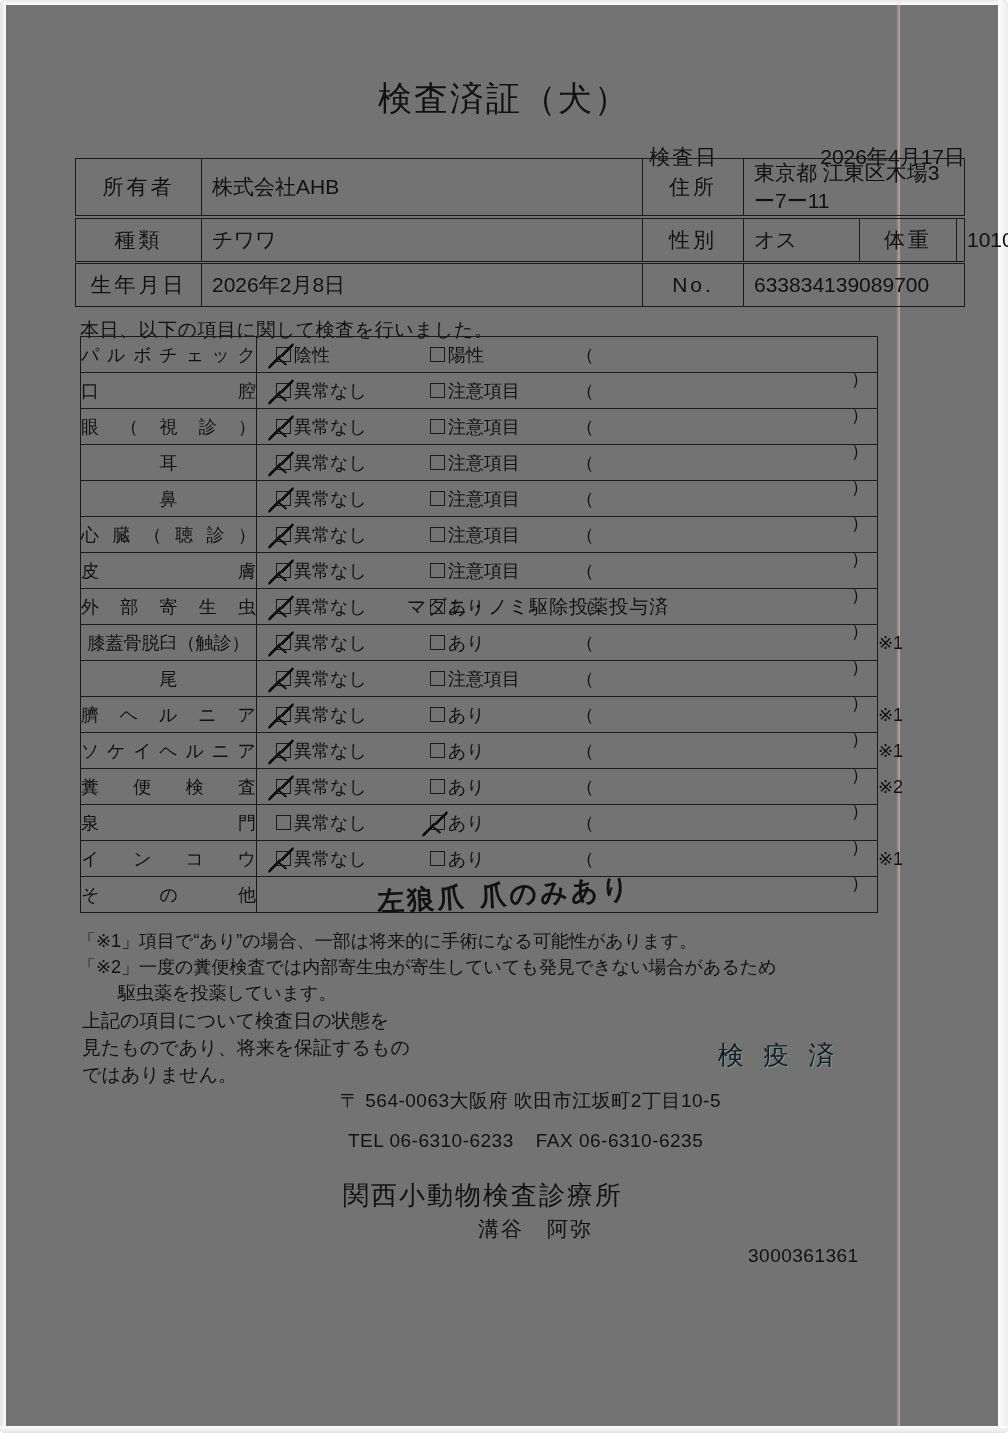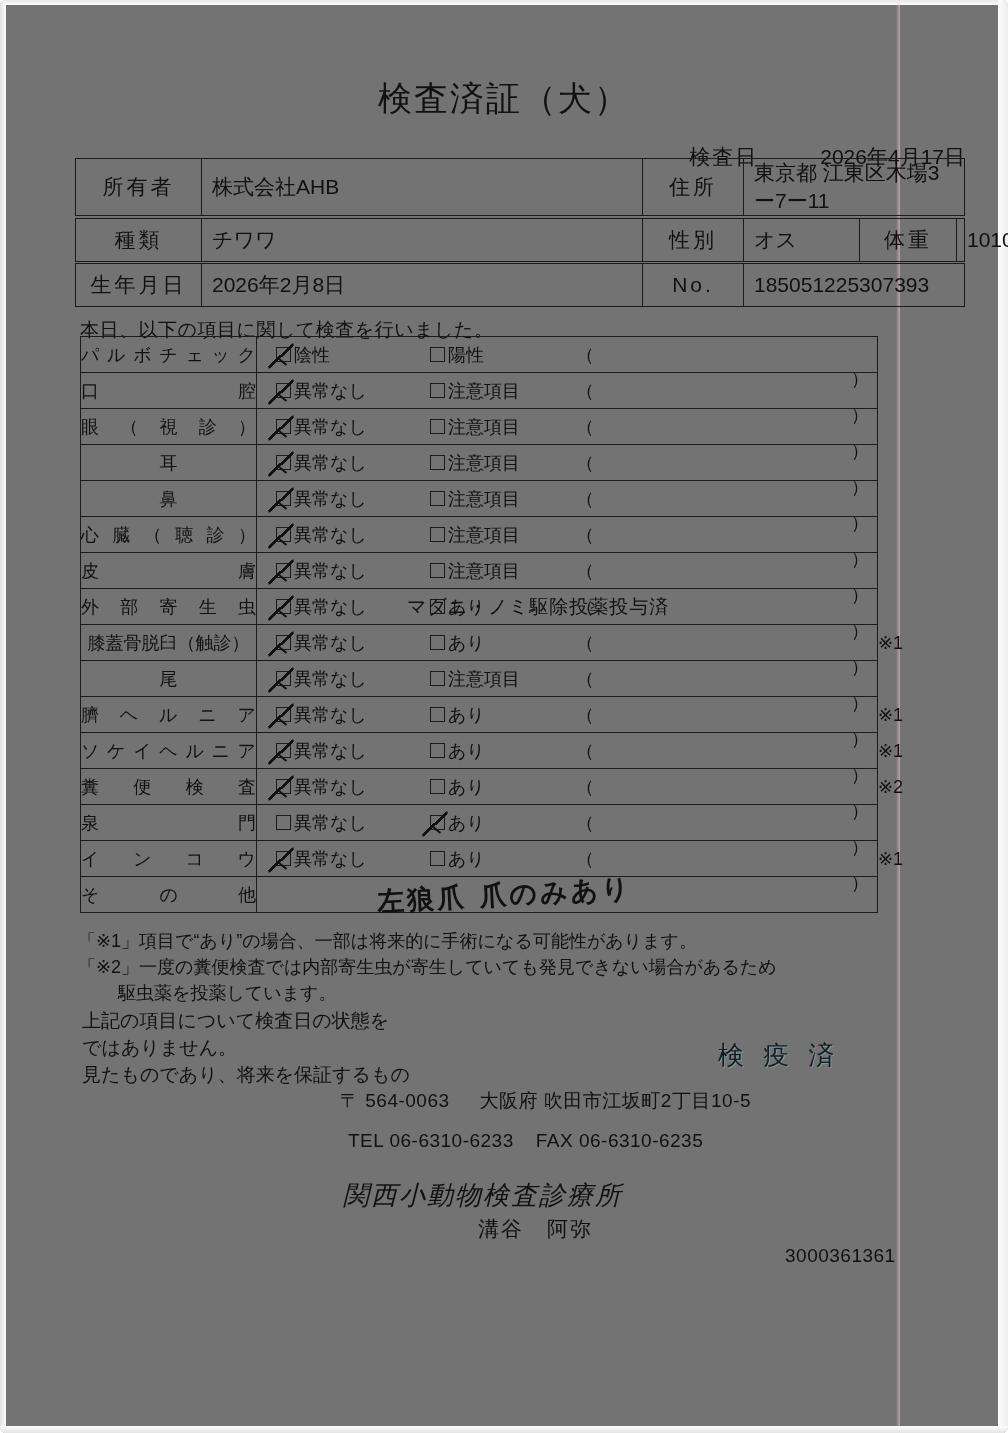--- a/index.html
+++ b/index.html
@@ -52,21 +52,21 @@
   }
 
   .exam-date-row {
     position: absolute;
     top: 143px; left: 75px; width: 890px;
     display: flex;
     justify-content: flex-end;
     align-items: baseline;
     font-size: 21px;
   }
-  .exam-date-label { margin-right: 62px; letter-spacing: 2px; }
+  .exam-date-label { margin-right: 102px; letter-spacing: 2px; }
   .exam-date-value { letter-spacing: 0px; }
 
   table.info {
     position: absolute;
     left: 75px;
     width: 890px;
     border-collapse: collapse;
     table-layout: fixed;
   }
   table.info.t1 { top: 158px; }
@@ -214,44 +214,43 @@
     color: #1a1a1a;
     text-shadow: 1px 1px 0 rgba(120,190,205,.55);
   }
 
   .clinic-addr {
     position: absolute;
     top: 1088px; left: 340px;
     font-size: 19px;
     letter-spacing: 0.5px;
   }
-  .clinic-addr .zip { margin-right: 30px; }
+  .clinic-addr .zip { }
   .clinic-tel {
     position: absolute;
     top: 1130px; left: 348px;
     font-size: 19px;
     letter-spacing: 0.5px;
   }
   .clinic-tel .fax { margin-left: 22px; }
   .clinic-name {
     position: absolute;
     top: 1178px; left: 343px;
     font-size: 26px;
     letter-spacing: 2px;
-    font-style: italic;
   }
   .clinic-person {
     position: absolute;
     top: 1215px; left: 478px;
     font-size: 21px;
     letter-spacing: 2px;
   }
   .doc-number {
     position: absolute;
-    top: 1245px; left: 785px;
+    top: 1245px; left: 748px;
     font-size: 19px;
     letter-spacing: 0.5px;
   }
 </style>
 </head>
 <body>
 
 <div id="page">
   <div class="scan-top"></div>
   <div class="scan-edge-left"></div>
@@ -291,21 +290,21 @@
     </tr>
   </tbody>
     </table>
 
   <table class="info t3">
     <tbody>
         <tr>
       <td class="lbl" style="width:105px">生年月日</td>
       <td class="val" style="width:420px">2026年2月8日</td>
       <td class="lbl" style="width:80px">No.</td>
-      <td class="val">185051225307393</td>
+      <td class="val">633834139089700</td>
     </tr>
   </tbody>
     </table>
 
   <div class="intro">本日、以下の項目に関して検査を行いました。</div>
 
   <table class="checklist">
     <tbody id="checklist-body">
         <tr>
           <td class="item-name">
@@ -693,22 +692,22 @@
   </table>
 
   <div class="footnotes">
     <div>「※1」項目で“あり”の場合、一部は将来的に手術になる可能性があります。</div>
     <div>「※2」一度の糞便検査では内部寄生虫が寄生していても発見できない場合があるため</div>
     <div class="footnote-indent">駆虫薬を投薬しています。</div>
   </div>
 
   <div class="disclaimer">
     <div>上記の項目について検査日の状態を</div>
+    <div>見たものであり、将来を保証するもの</div>
     <div>ではありません。</div>
-    <div>見たものであり、将来を保証するもの</div>
   </div>
 
   <div class="seal">検 疫 済</div>
 
   <div class="clinic-addr">
     <span class="zip">〒 564-0063</span><span>大阪府 吹田市江坂町2丁目10-5</span>
   </div>
   <div class="clinic-tel">
     <span>TEL 06-6310-6233</span><span class="fax">FAX 06-6310-6235</span>
   </div>

